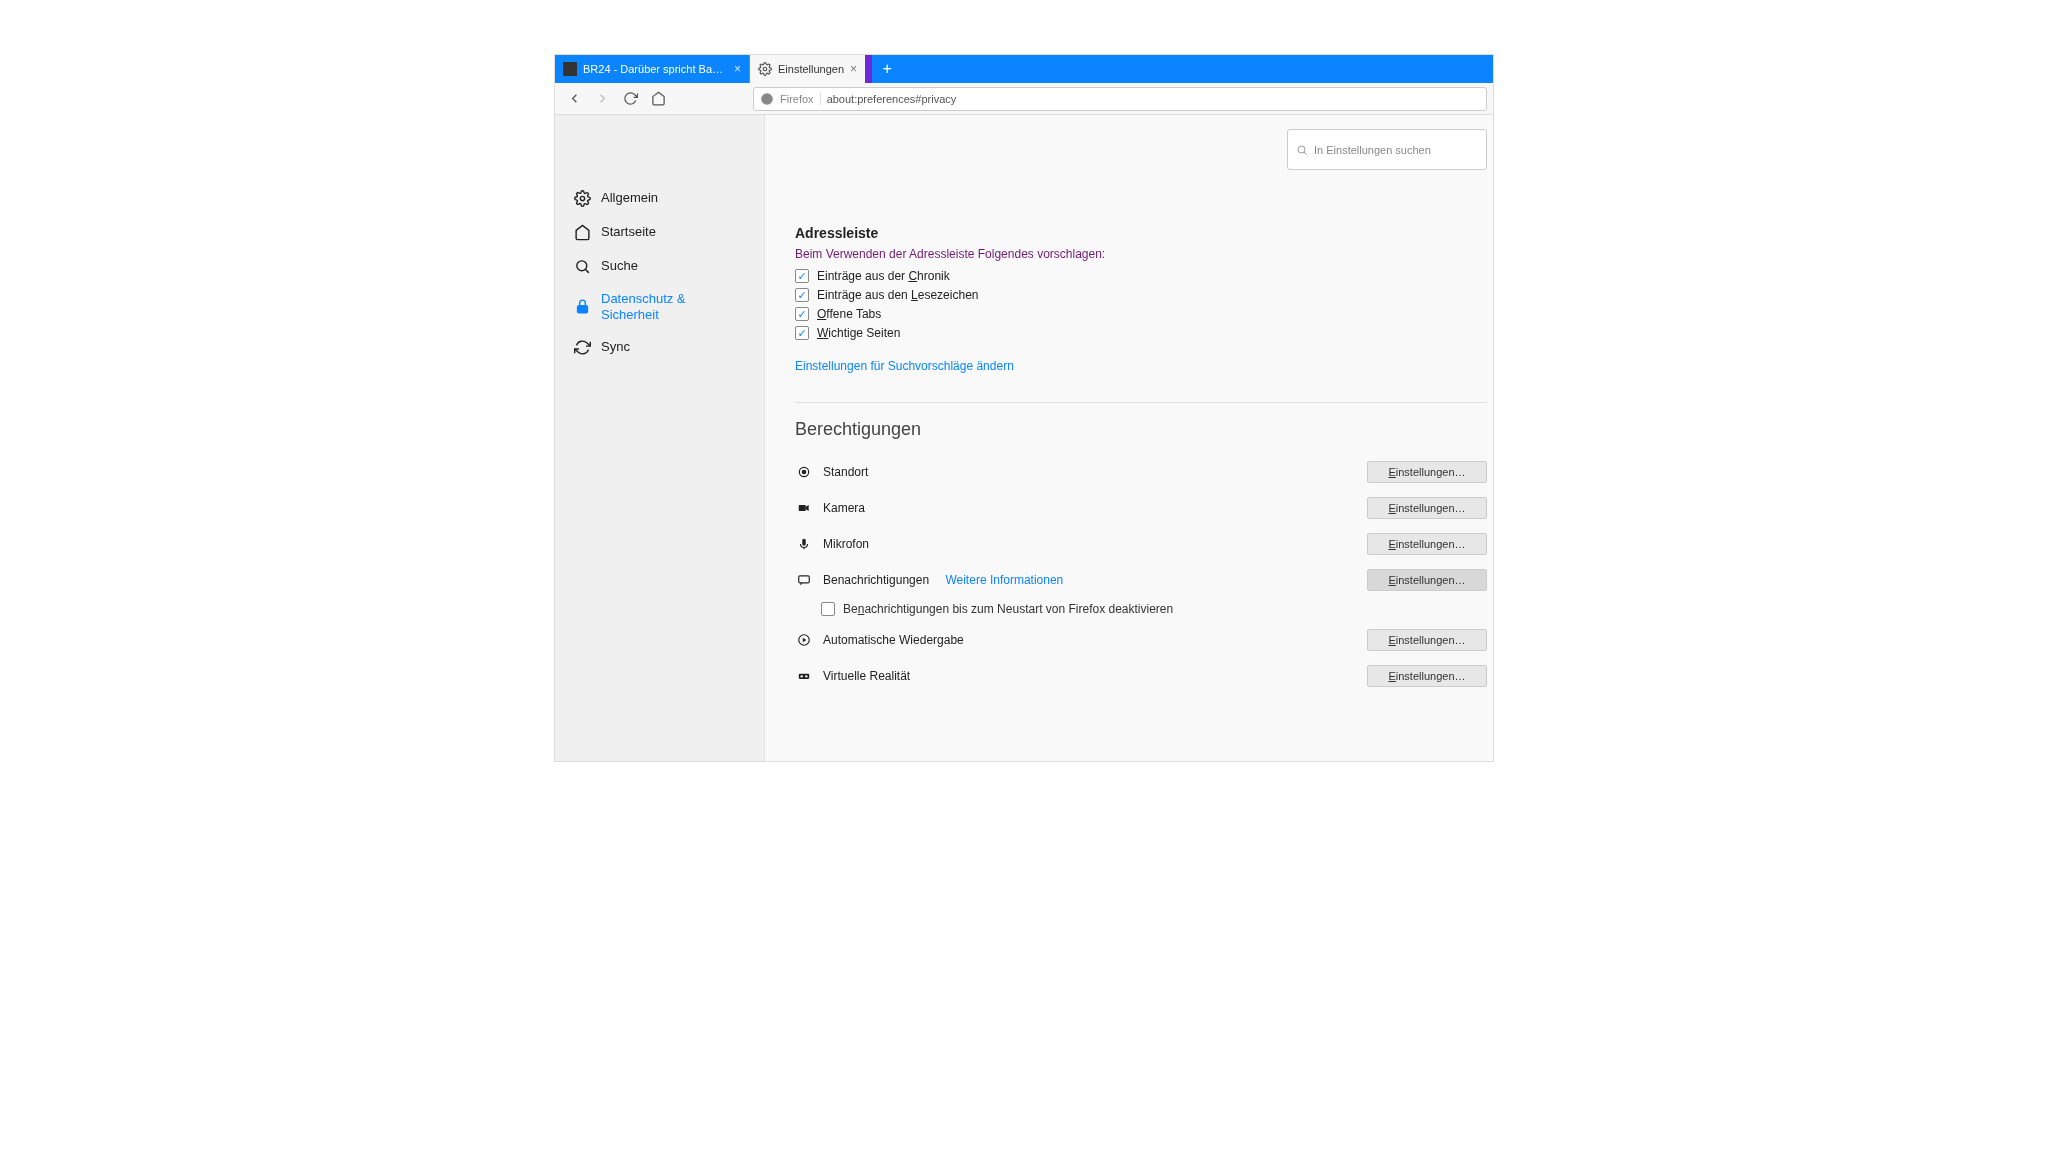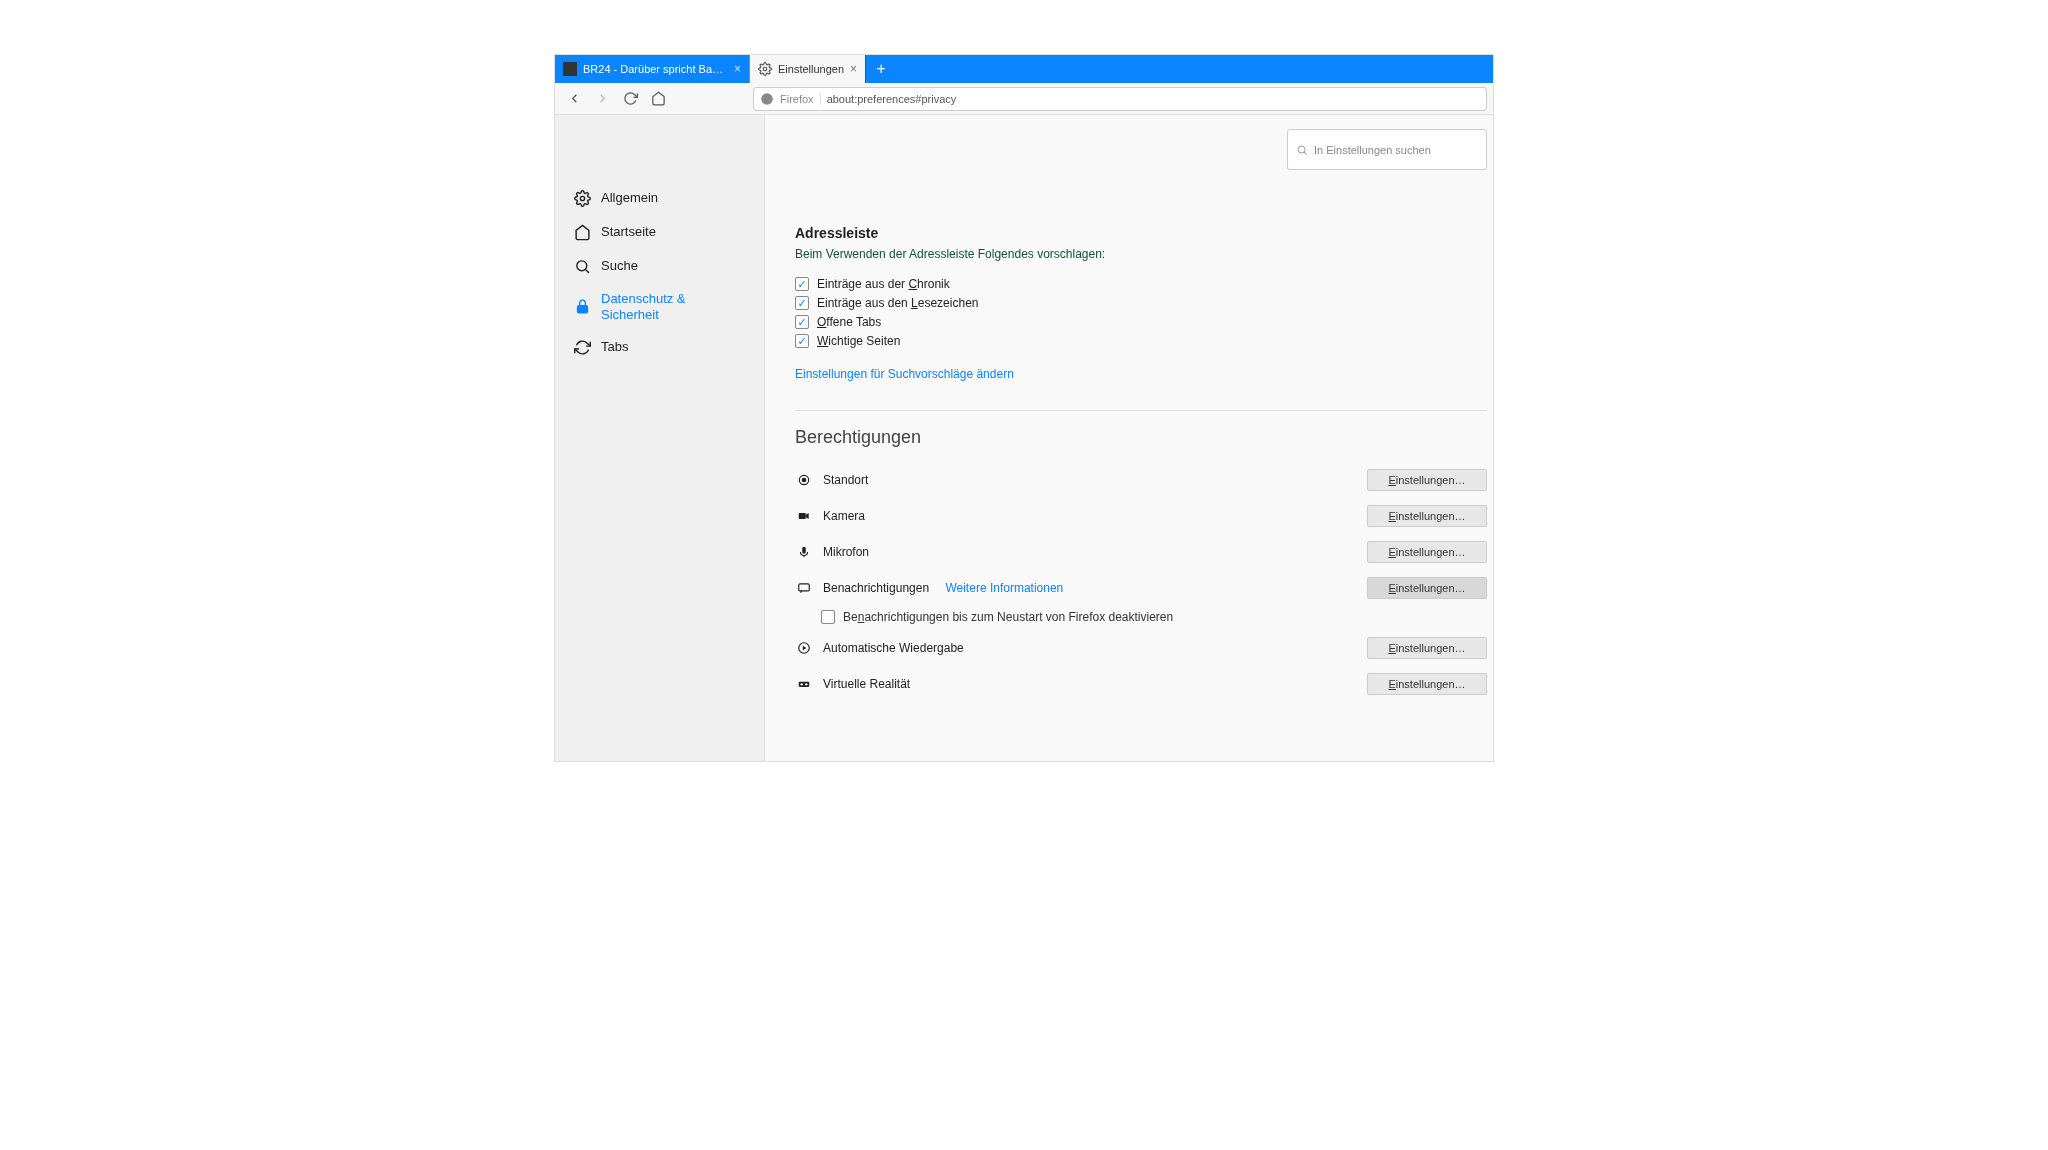--- a/index.html
+++ b/index.html
@@ -35,21 +35,21 @@
     color: #fff;
     gap: 6px;
     max-width: 195px;
     border-right: 1px solid rgba(255,255,255,0.2);
     cursor: default;
   }
   .tab.inactive { background: #0a84ff; }
   .tab.active {
     background: #f7f7f7;
     color: #333;
-    border-right: 1px solid #6d28d9;
+    border-right: 7px solid #6d28d9;
   }
   .tab .label { flex: 1; white-space: nowrap; overflow: hidden; text-overflow: ellipsis; }
   .tab .close { font-size: 12px; opacity: .8; }
   .tab.active .close { color: #555; }
   .tab .favicon { width: 14px; height: 14px; display:flex;align-items:center;justify-content:center;}
   .newtab {
     width: 30px; display:flex;align-items:center;justify-content:center;color:#fff;font-size:16px;
   }
   
   .navbar {
@@ -107,21 +107,21 @@
     position:relative;
     padding:18px 6px 0 30px;
     overflow:hidden;
   }
   .search-settings{
     position:absolute;top:14px;right:6px;
     width:200px;height:41px;border:1px solid #ccc;background:#fff;border-radius:3px;
     display:flex;align-items:center;padding:0 8px;gap:6px;color:#888;font-size:11px;text-align:right;
   }
   .section-title{font-weight:600;font-size:14px;color:#222;margin-top:92px;margin-bottom:6px;}
-  .section-sub{font-size:12px;color:#14532d;margin-bottom:16px;}
+  .section-sub{font-size:12px;color:#701a75;margin-bottom:8px;}
   .chk-row{display:flex;align-items:center;gap:8px;margin:5px 0;font-size:12px;color:#222;}
   .chk{
     width:14px;height:14px;border:1px solid #888;border-radius:2px;background:#fff;
     display:flex;align-items:center;justify-content:center;color:#0a84ff;font-size:11px;
   }
   .chk.checked::after{content:"✓";}
   .link{color:#0a84ff;font-size:12px;margin-top:14px;display:inline-block;}
   hr.sep{border:none;border-top:1px solid #e0e0e0;margin:28px 0 16px 0;}
   .perm-title{font-size:18px;color:#444;margin-bottom:14px;}
   .perm-row{
@@ -241,21 +241,21 @@
       </div>
       <div class="side-item">
         <span class="icn">
           <svg viewBox="0 0 24 24" fill="none" stroke="#222" stroke-width="2">
               <path d="M23 4v6h-6"></path>
               <path d="M1 20v-6h6"></path>
               <path d="M3.51 9a9 9 0 0 1 14.85-3.36L23 10"></path>
               <path d="M20.49 15a9 9 0 0 1-14.85 3.36L1 14"></path>
             </svg>
         </span>
-        <span class="lbl">Tabs</span>
+        <span class="lbl">Sync</span>
       </div>
     </div>
 
     <div class="main">
       <div class="search-settings">
         <svg width="12" height="12" viewBox="0 0 24 24" fill="none" stroke="#999" stroke-width="2">
             <circle cx="11" cy="11" r="7"></circle>
             <path d="M21 21l-5-5"></path>
           </svg>
         <span>In Einstellungen suchen</span>

